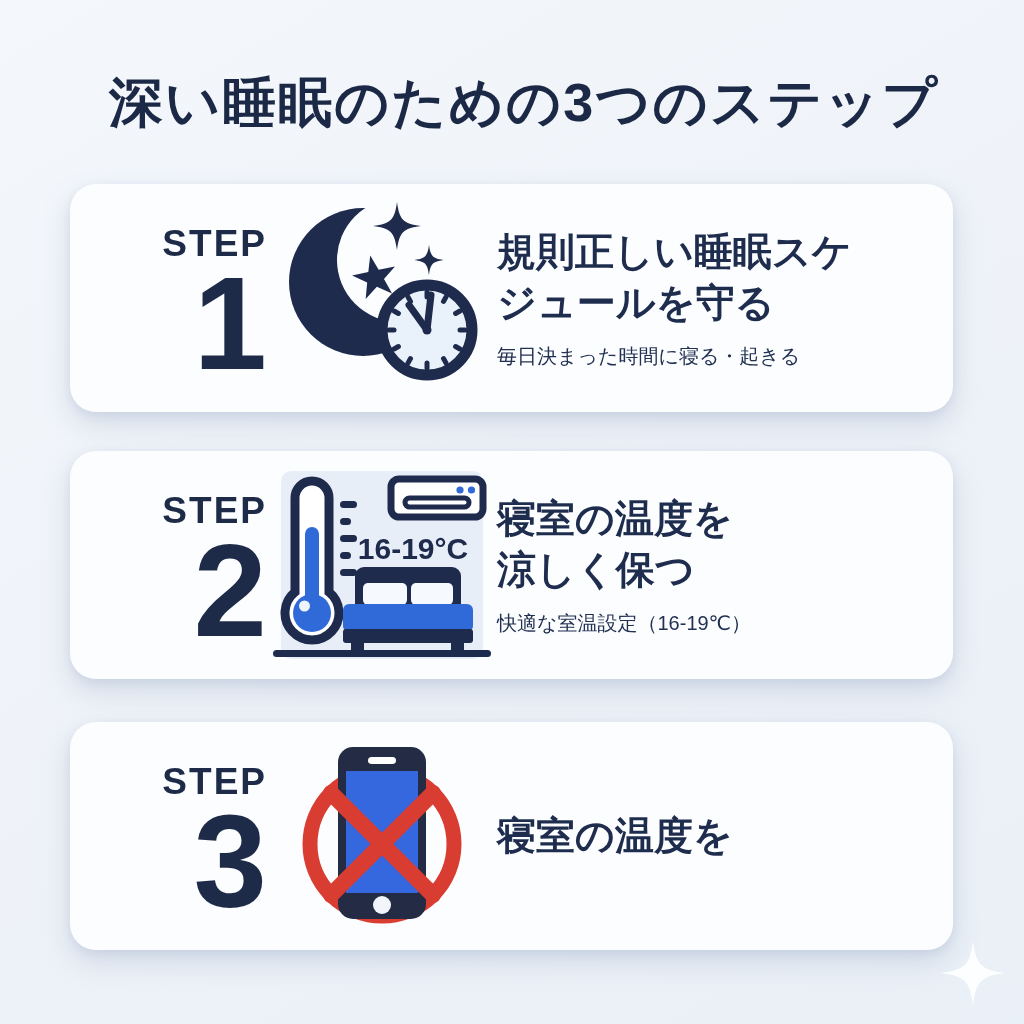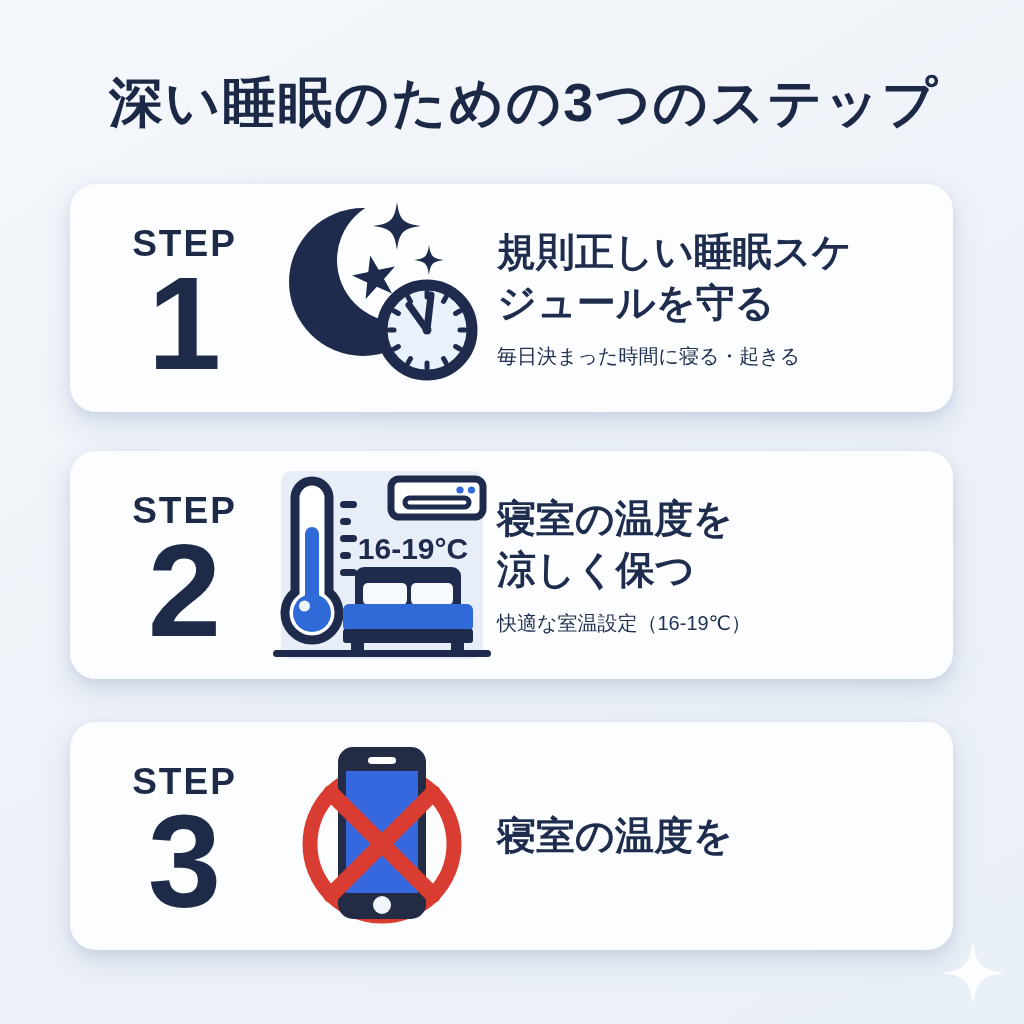--- a/index.html
+++ b/index.html
@@ -21,21 +21,21 @@
     position:absolute;left:70px;width:883px;height:228px;
     background:#fcfdff;border-radius:26px;
     box-shadow:0 12px 28px rgba(140,158,190,.30),0 3px 8px rgba(140,158,190,.16);
     display:flex;align-items:center;
   }
   .card-1{top:184px;}
   .card-2{top:451px;}
   .card-3{top:722px;}
   .step-col{
     width:165px;margin-left:32px;margin-top:10px;
-    display:flex;flex-direction:column;align-items:center;justify-content:center;
+    display:flex;flex-direction:column;align-items:flex-end;justify-content:center;
     flex-shrink:0;
   }
   .step-label{
     font-size:37px;font-weight:bold;letter-spacing:2px;color:#1d2a48;line-height:1.05;
   }
   .step-number{
     font-size:132px;font-weight:bold;color:#1d2a48;line-height:.85;margin-top:4px;
   }
   .icon-col{
     width:230px;flex-shrink:0;

